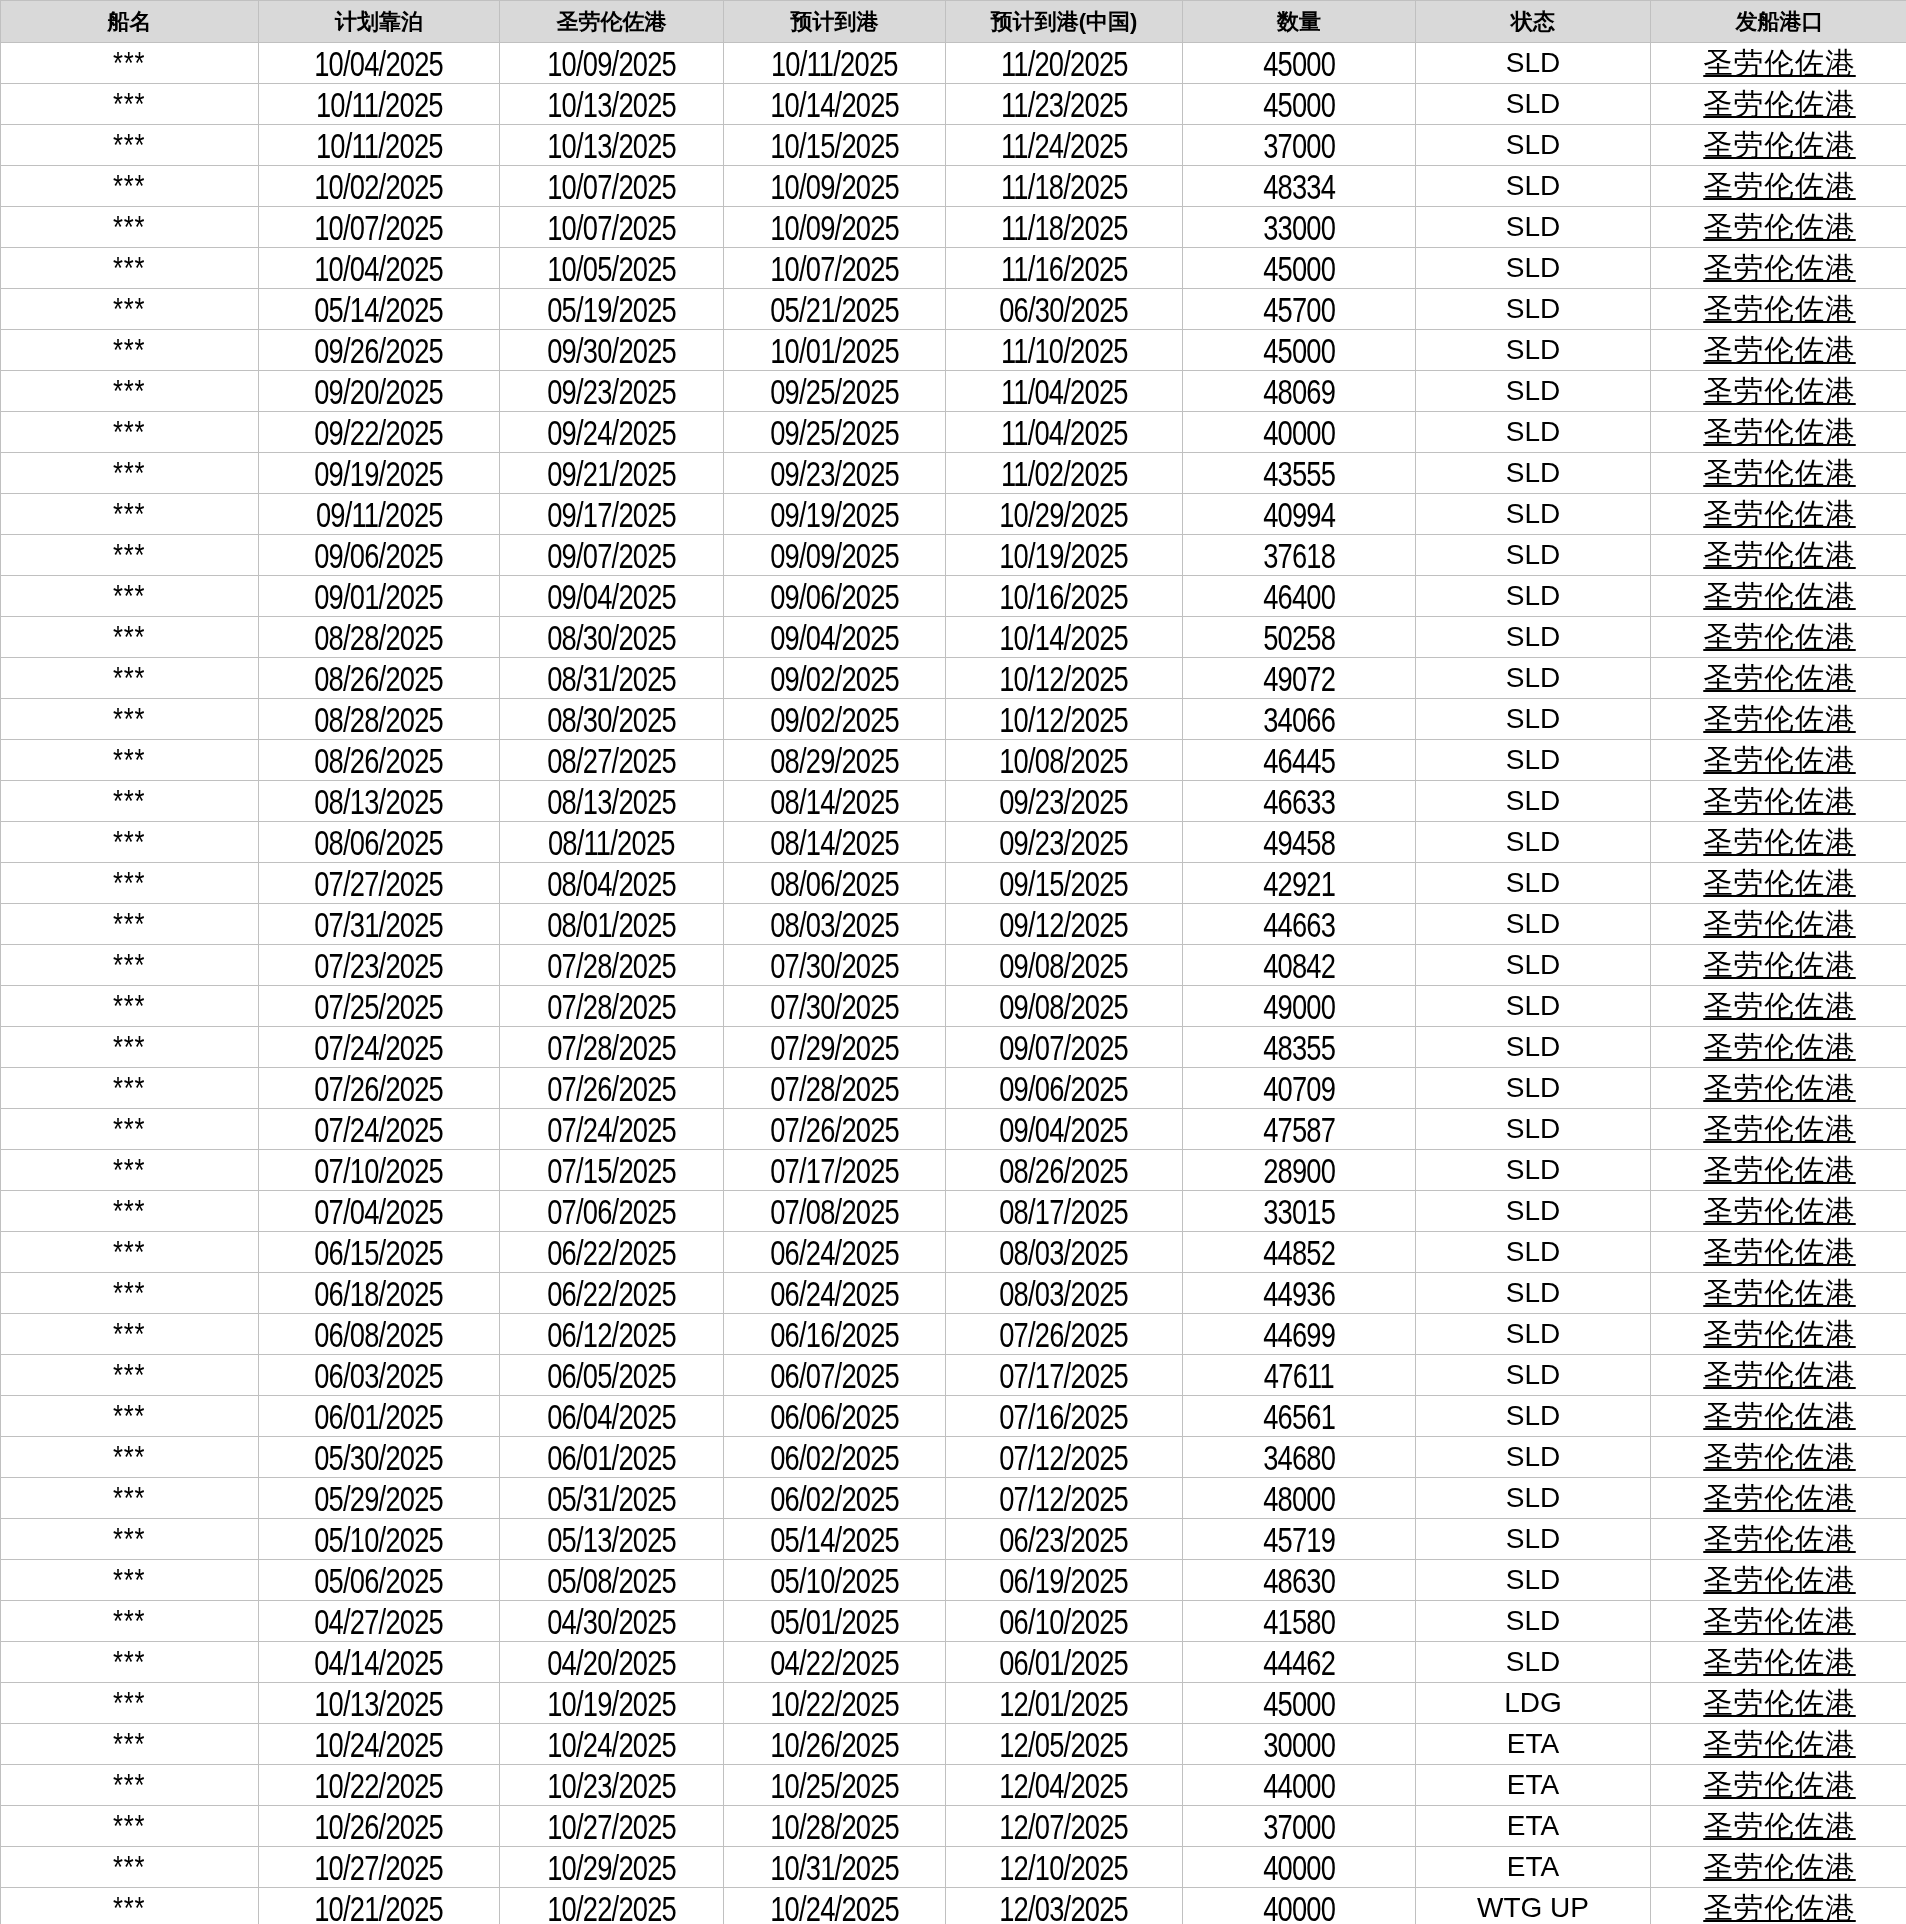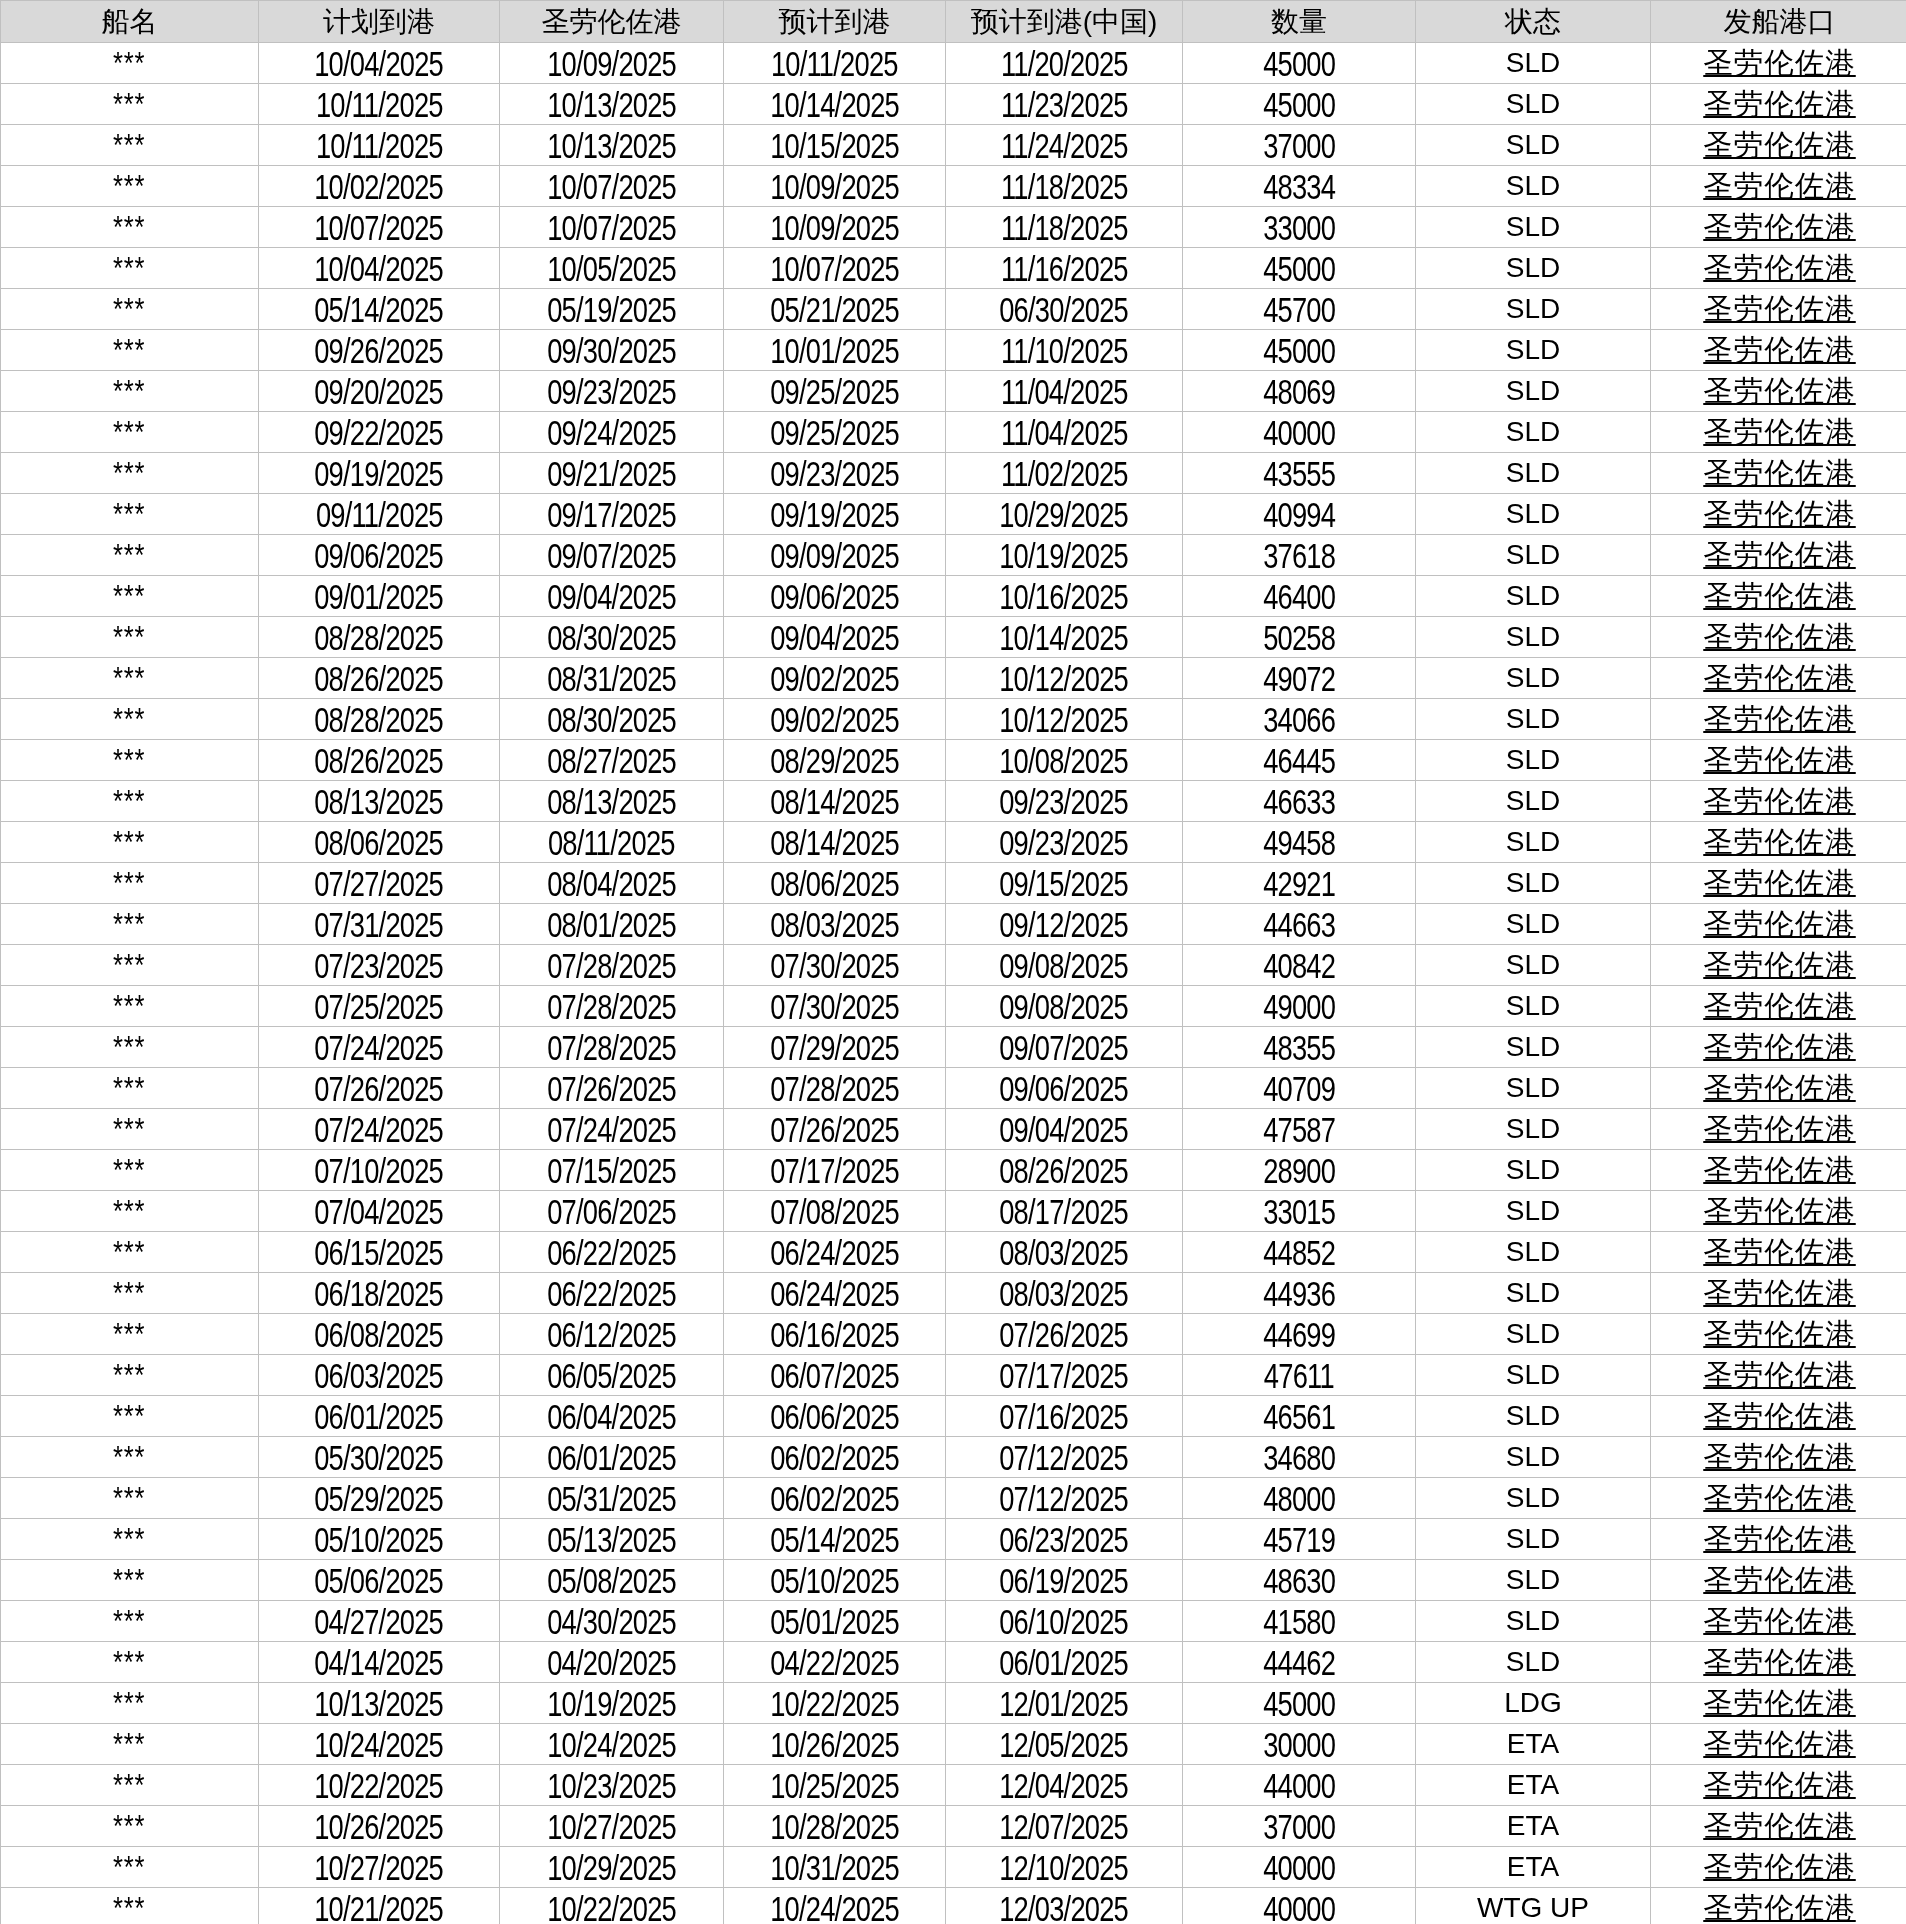--- a/index.html
+++ b/index.html
@@ -23,22 +23,22 @@
     border:1px solid var(--grid);
     text-align:center;
     vertical-align:middle;
     padding:0;
     overflow:hidden;
     white-space:nowrap;
   }
   thead th{
     height:41px;
     background:var(--header-bg);
-    font-weight:400;
-    font-size:28px;
+    font-weight:700;
+    font-size:22px;
   }
   tbody td{
     height:40px;
     background:var(--row-bg);
   }
   .cw{display:inline-block;line-height:1;}
   td.c-ship .cw{
     font-size:32px;
     transform:scaleX(0.80);
     letter-spacing:1px;
@@ -69,21 +69,21 @@
         <col style="width:224px">
         <col style="width:222px">
       <col style="width:237px">
         <col style="width:233px">
         <col style="width:235px">
         <col style="width:258px">
     </colgroup>
     <thead>
       <tr id="header-row">
           <th>船名</th>
-          <th>计划到港</th>
+          <th>计划靠泊</th>
           <th>圣劳伦佐港</th>
           <th>预计到港</th>
           <th>预计到港(中国)</th>
           <th>数量</th>
           <th>状态</th>
           <th>发船港口</th>
         </tr>
     </thead>
     <tbody id="table-body">
         <tr>

